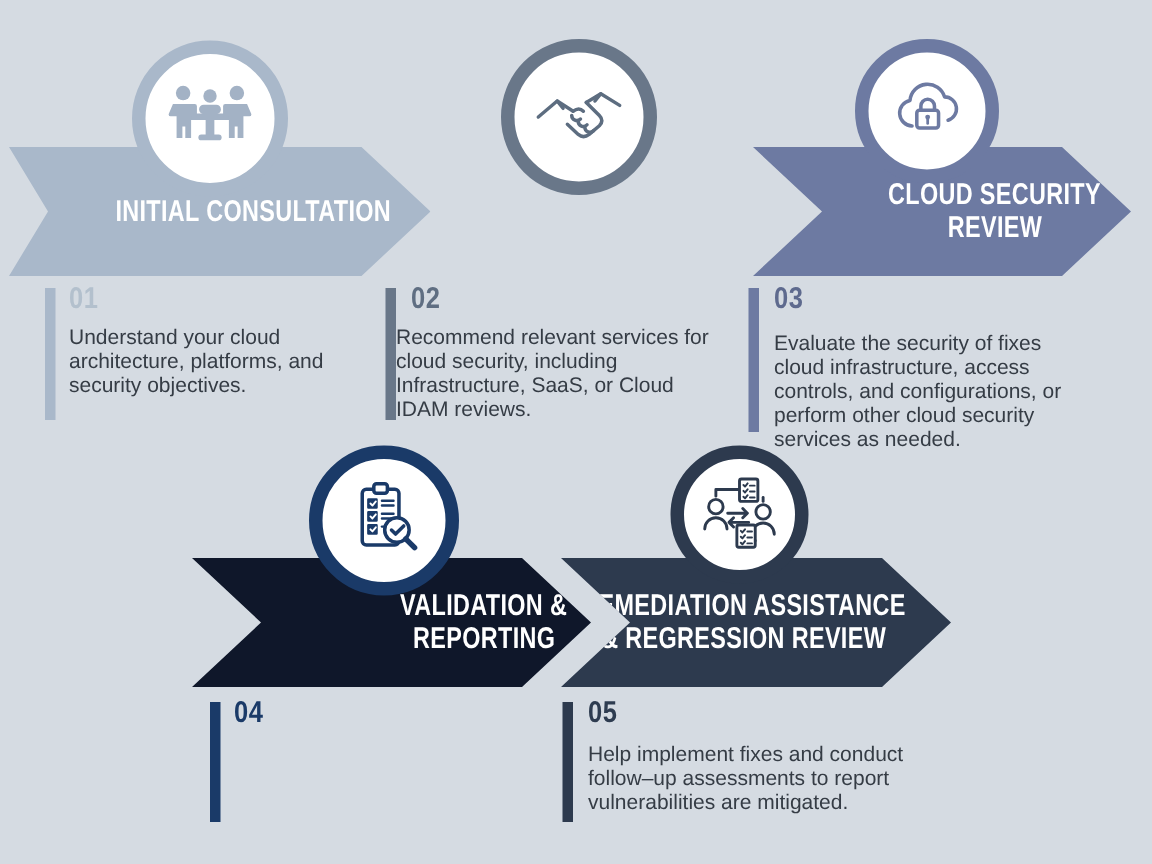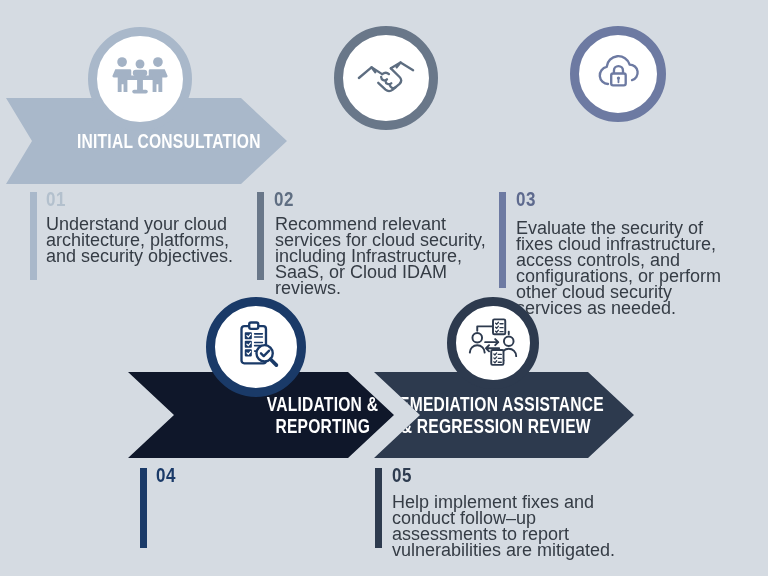--- a/index.html
+++ b/index.html
@@ -12,35 +12,35 @@
   .tl{display:inline-block;transform:scaleX(0.78);transform-origin:center;white-space:nowrap;letter-spacing:0.3px;}
   .tl:empty{display:none;}
 
   
   .badge{position:absolute;border-radius:50%;background:#ffffff;display:flex;align-items:center;justify-content:center;box-sizing:border-box;}
   .badge svg{display:block;}
 
   
   .bar{position:absolute;width:7px;}
   .num{position:absolute;font-weight:bold;font-size:20px;transform:scaleX(0.85);transform-origin:left center;letter-spacing:0.5px;}
-  .desc{position:absolute;font-size:18px;line-height:16px;color:#353c45;}
+  .desc{position:absolute;font-size:14px;line-height:16px;color:#353c45;}
 
   
   .b1{left:6px;top:98px;width:281px;background:#a9b8ca;--notch:26px;}
   .c1{left:88px;top:27px;width:104px;height:104px;border:9px solid #a9b8ca;}
   .bar1{left:30px;top:192px;height:88px;background:#a9b8ca;}
   .num1{left:46px;top:188px;color:#b3c0cd;}
   .desc1{left:46px;top:216px;width:200px;}
 
   
   .b2{left:258px;top:98px;width:278px;background:#697789;}
   .c2{left:334px;top:26px;width:104px;height:104px;border:9px solid #697789;}
   .bar2{left:257px;top:192px;height:88px;background:#697789;}
   .num2{left:274px;top:188px;color:#5f6e82;}
-  .desc2{left:275px;top:216px;width:218px;}
+  .desc2{left:264px;top:216px;width:218px;}
 
   
   .b3{left:502px;top:98px;width:252px;background:#6d7aa2;}
   .c3{left:570px;top:26px;width:96px;height:96px;border:9px solid #6d7aa2;}
   .bar3{left:499px;top:192px;height:96px;background:#6d7aa2;}
   .num3{left:516px;top:188px;color:#5e6a8e;}
   .desc3{left:516px;top:220px;width:212px;}
 
   
   .b4{left:128px;top:372px;width:266px;background:#0f172a;}
@@ -98,20 +98,26 @@
         <path d="M36 39 a3.5 3.5 0 0 0 6 2.4"></path>
         <path d="M17 21 l4 5"></path>
         <path d="M47 16 l-4 5"></path>
       </g>
     </svg>
   </div>
   <div class="bar bar2"></div>
   <div class="num num2">02</div>
   <div class="desc desc2">Recommend relevant services for cloud security, including Infrastructure, SaaS, or Cloud IDAM reviews.</div>
 
+  <div class="banner b3">
+    <div class="banner-title">
+      <span class="tl">CLOUD SECURITY</span>
+      <span class="tl">REVIEW</span>
+    </div>
+  </div>
   <div class="badge c3">
     <svg width="58" height="58" viewBox="0 0 64 64">
       <g fill="none" stroke="#6d7aa2" stroke-width="2.6" stroke-linecap="round" stroke-linejoin="round">
         <path d="M21 43 a9.5 9.5 0 0 1 -1.5 -18.8 a13 13 0 0 1 25.4 -2.6 a8.8 8.8 0 0 1 2.6 17.2"></path>
         <path d="M27.5 31.5 v-3.2 a5 5 0 0 1 10 0 v3.2"></path>
         <rect x="24.5" y="31.5" width="16" height="13" rx="2" fill="#ffffff"></rect>
         <circle cx="32.5" cy="36.5" r="1.8" fill="#6d7aa2" stroke="none"></circle>
         <path d="M32.5 38 v3.2" stroke-width="2"></path>
       </g>
     </svg>

